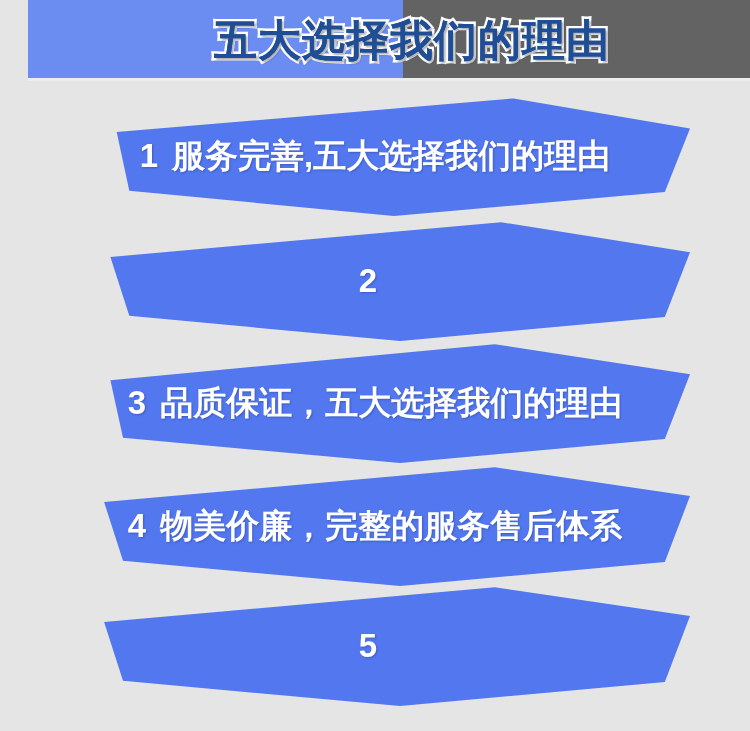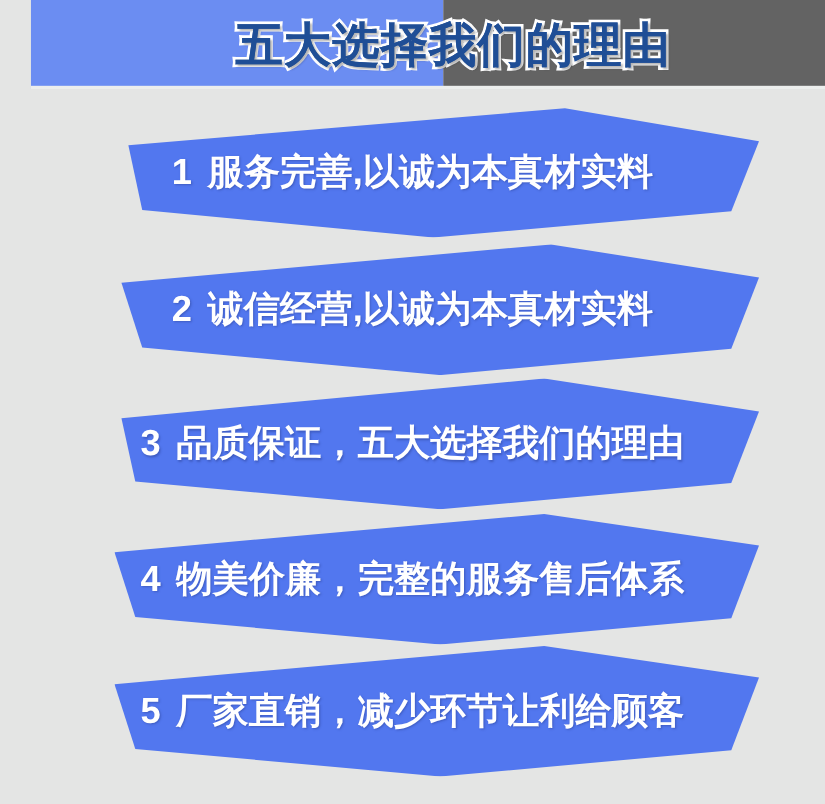--- a/index.html
+++ b/index.html
@@ -144,29 +144,28 @@
   <div id="header-title-under">五大选择我们的理由</div>
   <div id="header-underline"></div>
 </div>
 
 <div id="reasons">
 
   <div class="banner" id="banner-1">
     <div class="banner-shape"></div>
     <div class="banner-text">
       <span class="banner-num">1</span>
-      <span>服务完善,以诚为本真材实料</span>
+      <span>服务完善,五大选择我们的理由</span>
     </div>
   </div>
 
   <div class="banner" id="banner-2">
     <div class="banner-shape"></div>
     <div class="banner-text">
       <span class="banner-num">2</span>
-      <span>诚信经营,以诚为本真材实料</span>
     </div>
   </div>
 
   <div class="banner" id="banner-3">
     <div class="banner-shape"></div>
     <div class="banner-text">
       <span class="banner-num">3</span>
       <span>品质保证，五大选择我们的理由</span>
     </div>
   </div>
@@ -176,17 +175,16 @@
     <div class="banner-text">
       <span class="banner-num">4</span>
       <span>物美价廉，完整的服务售后体系</span>
     </div>
   </div>
 
   <div class="banner" id="banner-5">
     <div class="banner-shape"></div>
     <div class="banner-text">
       <span class="banner-num">5</span>
-      <span>厂家直销，减少环节让利给顾客</span>
     </div>
   </div>
 
 </div>
 
 </body></html>

